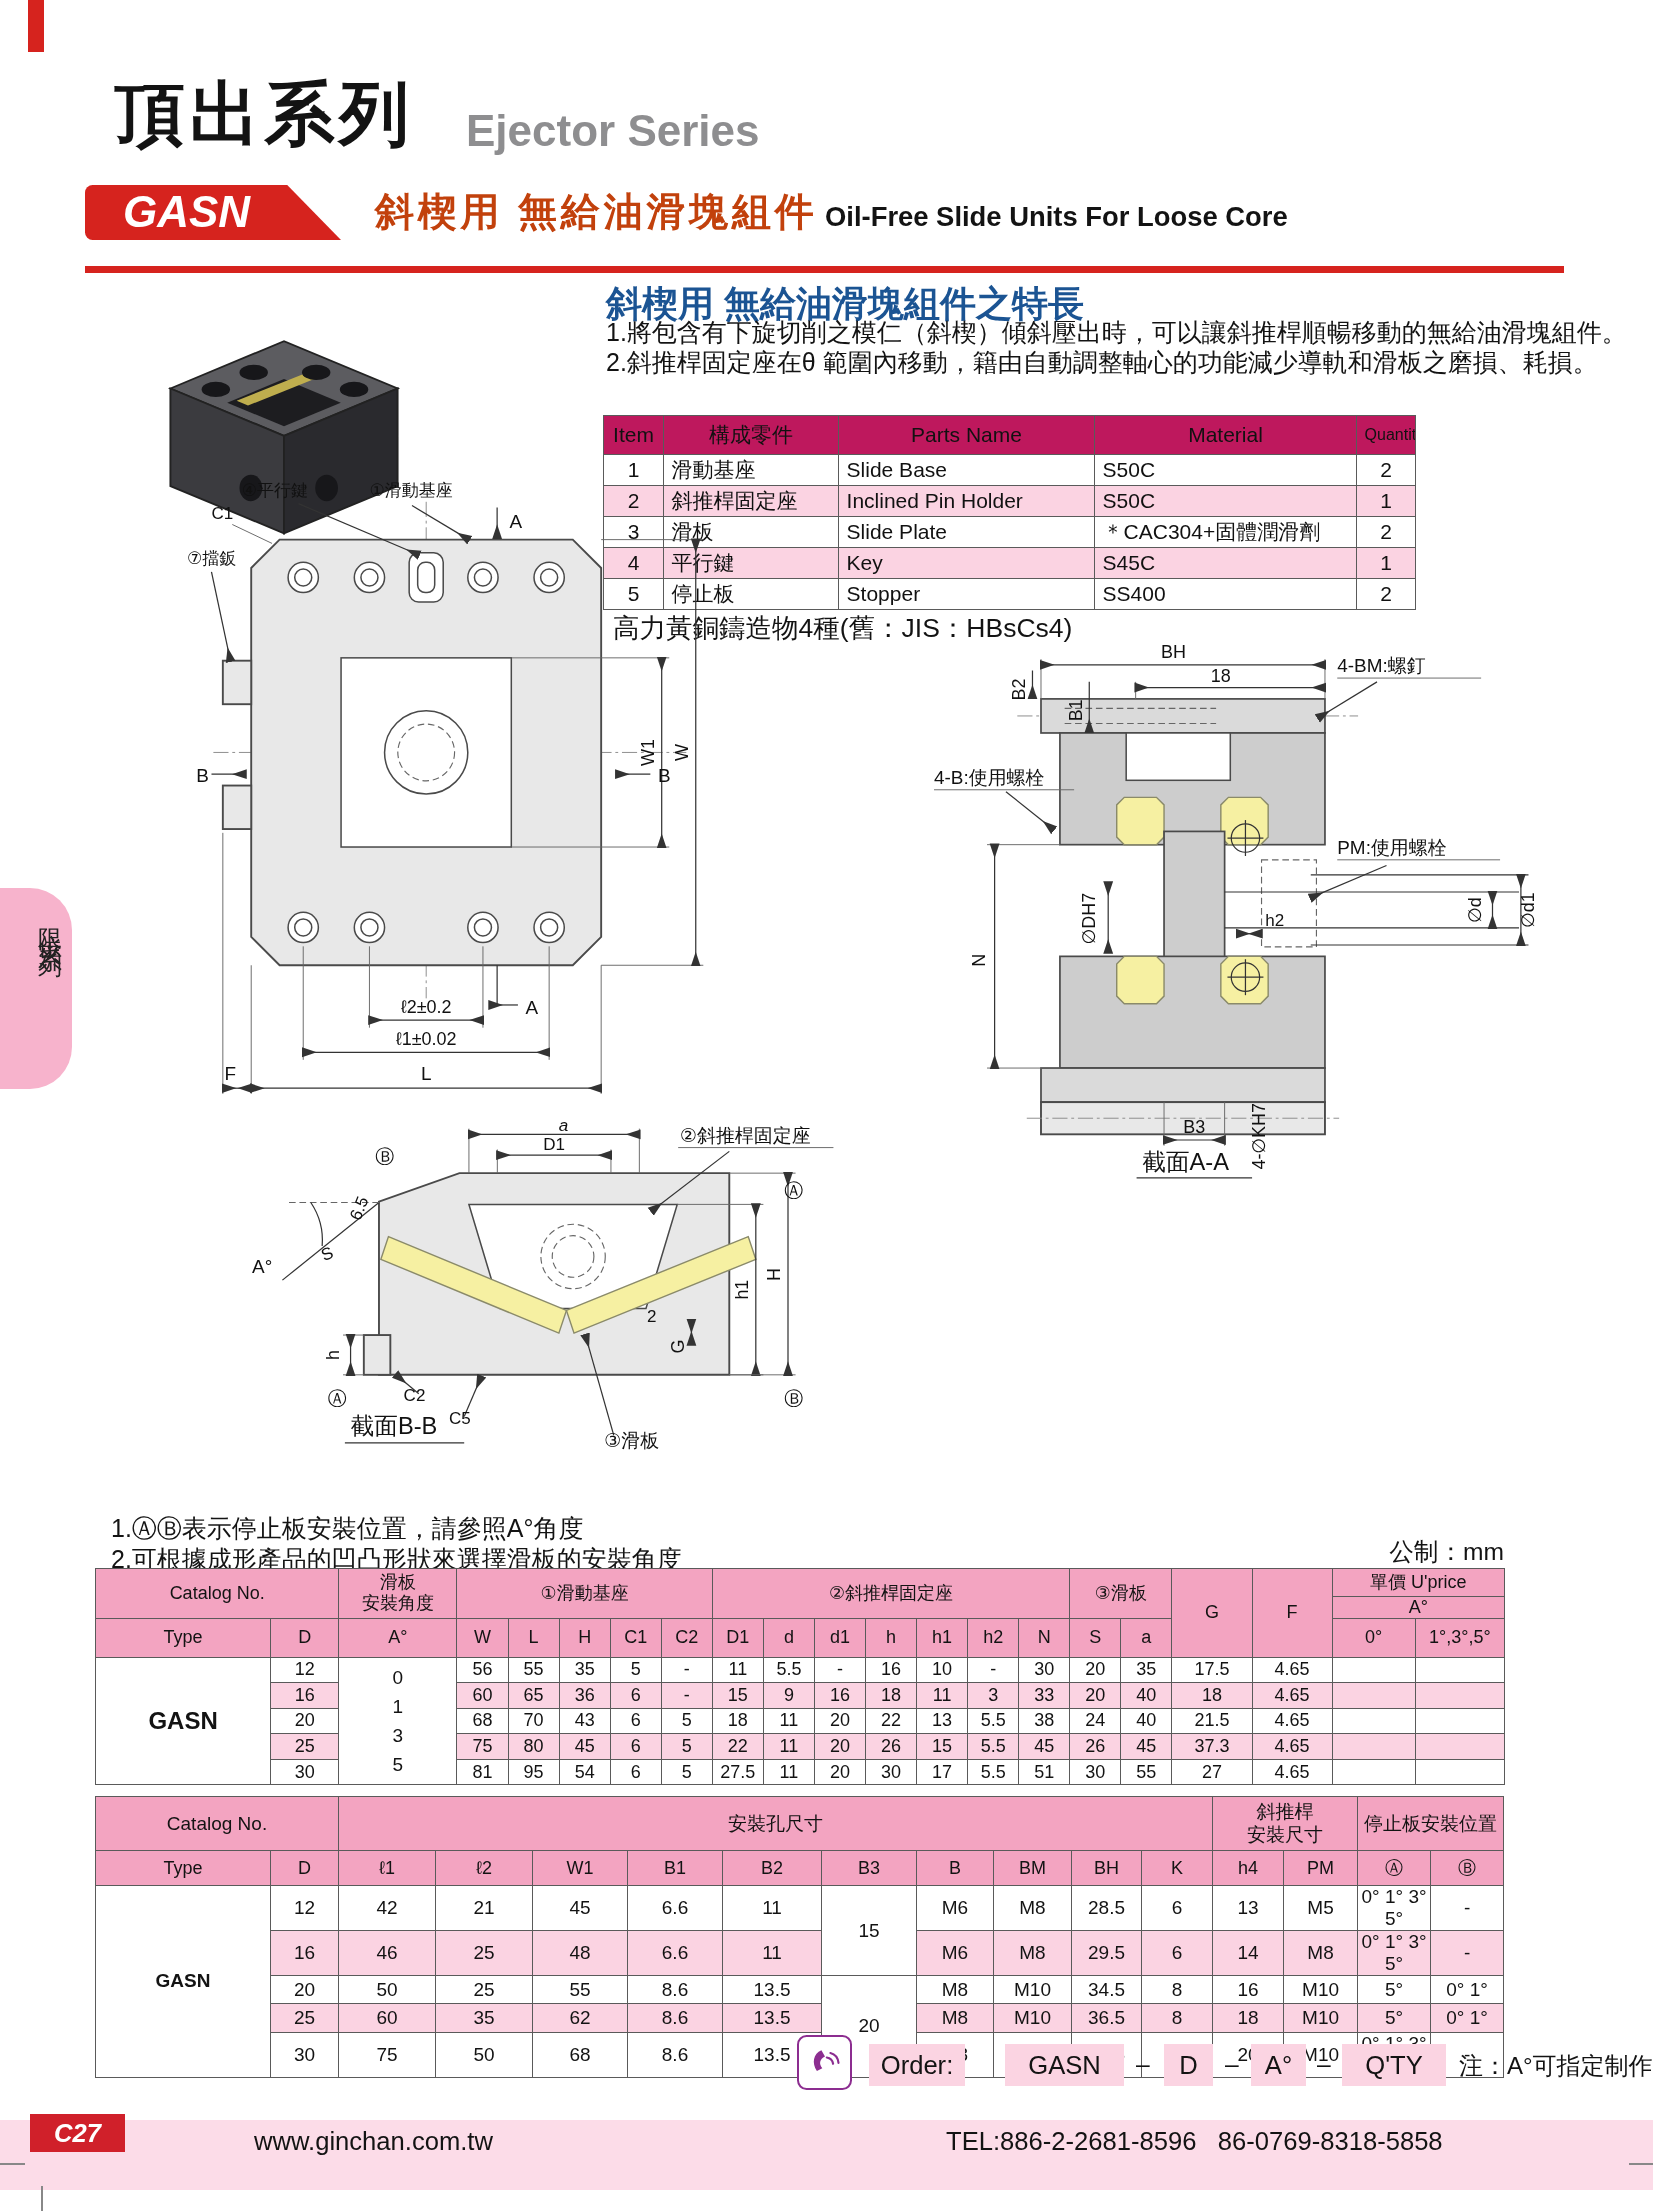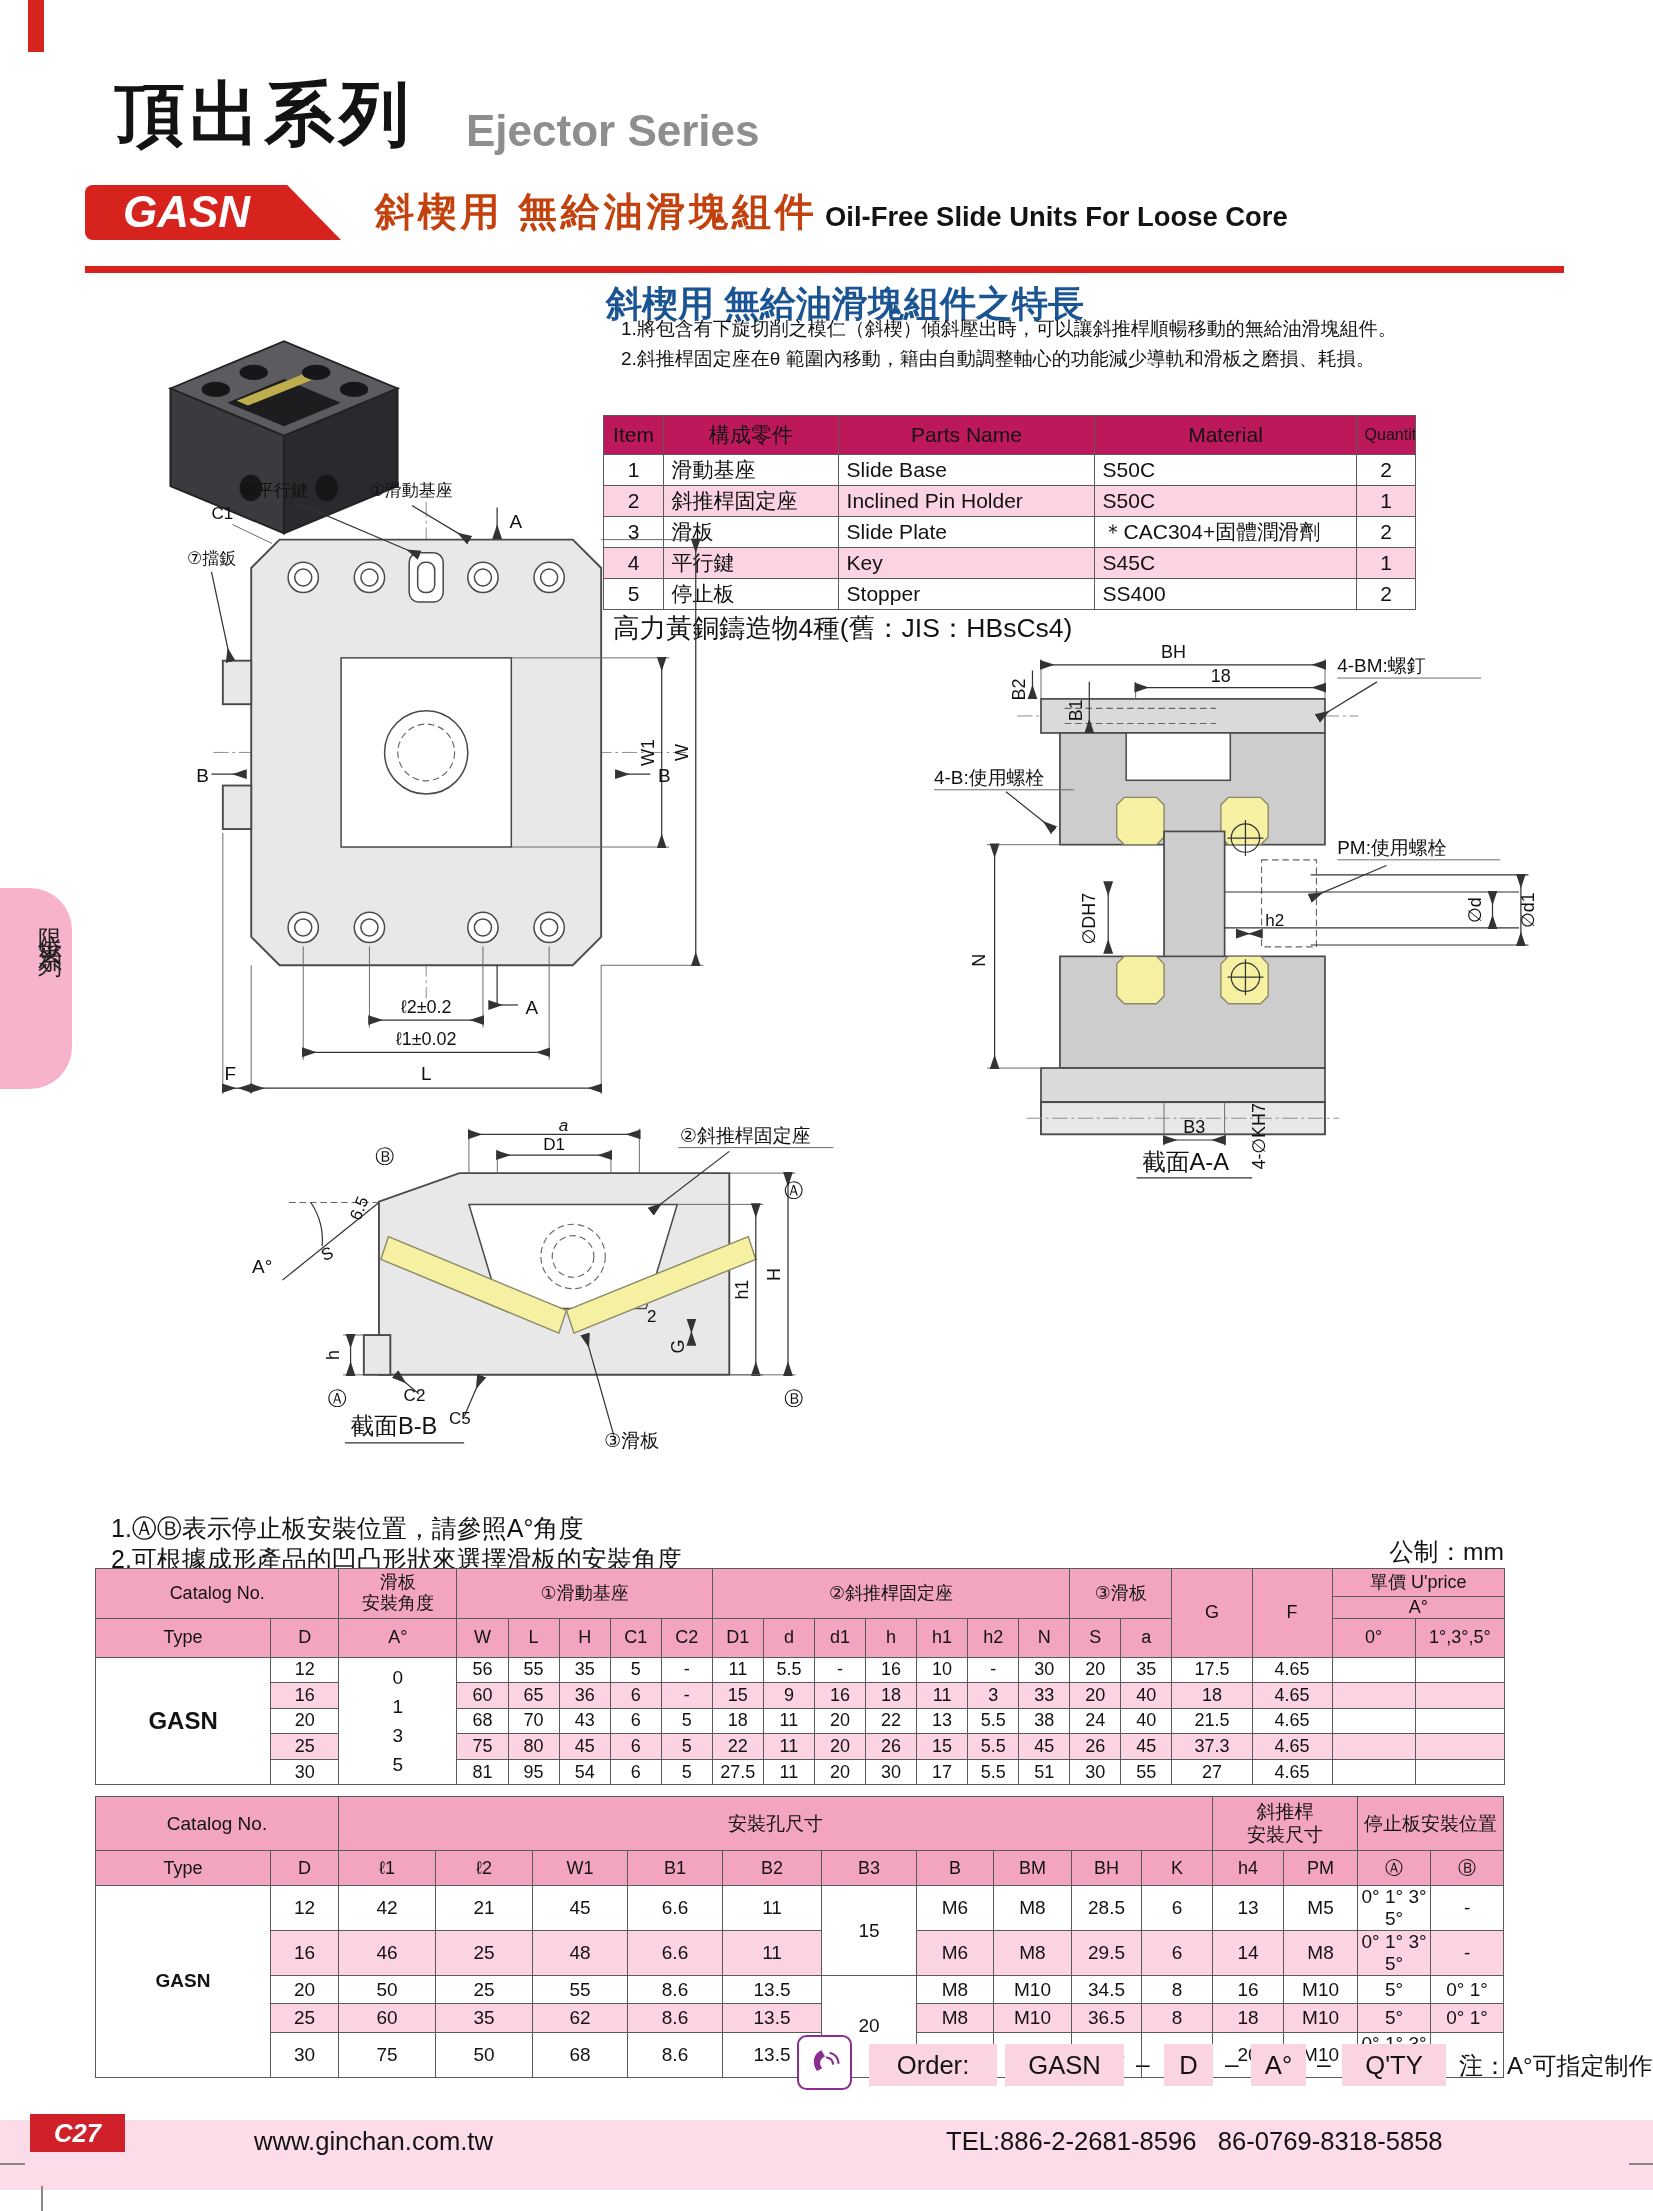--- a/index.html
+++ b/index.html
@@ -13,21 +13,21 @@
   .badge{position:absolute;left:85px;top:185px;width:256px;height:55px;background:#d6231e;
          clip-path:polygon(0 0,79% 0,100% 100%,0 100%);border-radius:7.6px 0 0 7.6px;
          color:#fff;font-style:italic;font-weight:bold;font-size:44px;line-height:53px;
          padding-left:38px;box-sizing:border-box;}
   .sub-zh{position:absolute;left:375px;top:185px;font-size:39px;font-weight:bold;letter-spacing:3.8px;color:#c2410c;}
   .sub-en{position:absolute;left:825px;top:201px;font-size:27.4px;font-weight:bold;color:#131313;text-align:right;}
   .red-line{position:absolute;left:85px;top:266px;width:1479px;height:6.6px;background:#d6231e;}
 
   
   .feat-h{position:absolute;left:606px;top:280px;font-size:36px;font-weight:bold;color:#1b5493;}
-  .feat-li{position:absolute;left:606px;font-size:19px;color:#131313;white-space:nowrap;margin-left:15px;}
+  .feat-li{position:absolute;left:606px;font-size:25px;color:#131313;white-space:nowrap;}
 
   
   .parts{position:absolute;left:603px;top:415px;width:811px;border-collapse:collapse;table-layout:fixed;
          font-size:21px;border:1.9px solid #3c3c3c;}
   .parts th,.parts td{border:0.9px solid #5a5a5a;padding:0 7.6px;overflow:hidden;white-space:nowrap;}
   .parts thead th{background:#be185d;font-weight:normal;height:38px;}
   .parts td{height:30px;background:#fff;}
   .parts tr.pp td{background:#fbd3e2;}
   .parts .ctr{text-align:center;}
   .parts .qh{font-size:16px;}
@@ -724,21 +724,21 @@
       </tbody>
   </table>
 
   <div class="phone-box">
     <svg style="left:7.6px;top:6.6px;" width="36" height="36" viewBox="0 0 40 40">
       <path d="M11,30 C5,21 7,11 16,7 L20,14 C14,17 13,22 17,27 Z" fill="#8c2d90"></path>
       <path d="M22,15 Q28,16 29,22" stroke="#8c2d90" stroke-width="2.4" fill="none" stroke-linecap="round"></path>
       <path d="M26,10 Q34,12 35,21" stroke="#8c2d90" stroke-width="2.4" fill="none" stroke-linecap="round"></path>
     </svg>
   </div>
-  <div class="chip" style="left:869px;width:128px;">Order:</div>
+  <div class="chip" style="left:869px;width:96px;">Order:</div>
   <div class="chip" style="left:1005px;width:119px;">GASN</div>
   <div class="dash" style="left:1136px;">–</div>
   <div class="chip" style="left:1164px;width:49px;">D</div>
   <div class="dash" style="left:1225px;">–</div>
   <div class="chip" style="left:1251px;width:55px;">A°</div>
   <div class="dash" style="left:1317px;">–</div>
   <div class="chip" style="left:1342px;width:104px;">Q'TY</div>
   <div class="order-note">注：A°可指定制作</div>
 
   <div class="footer-bar"></div>

